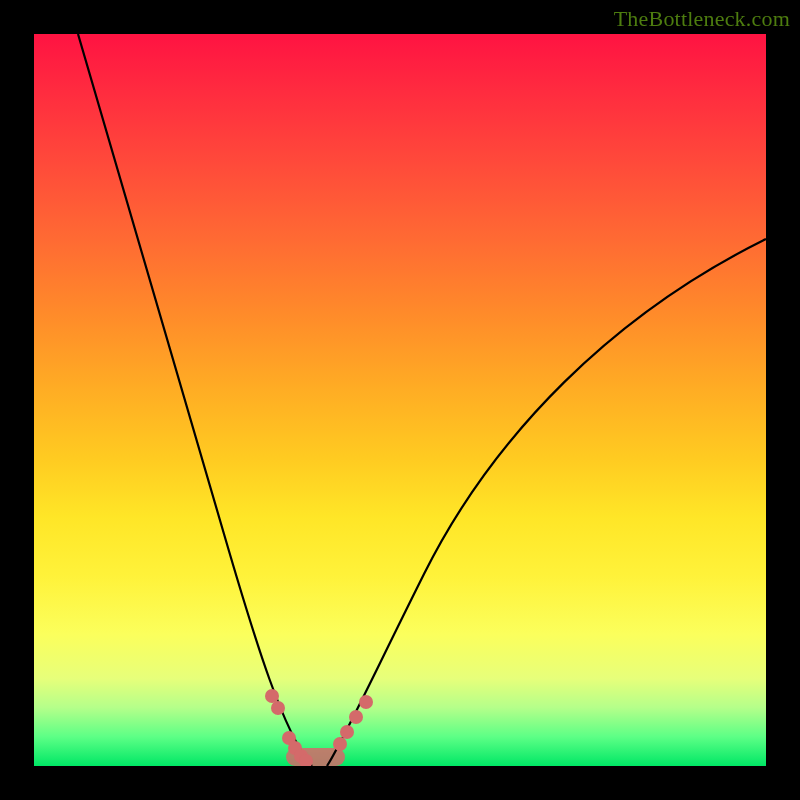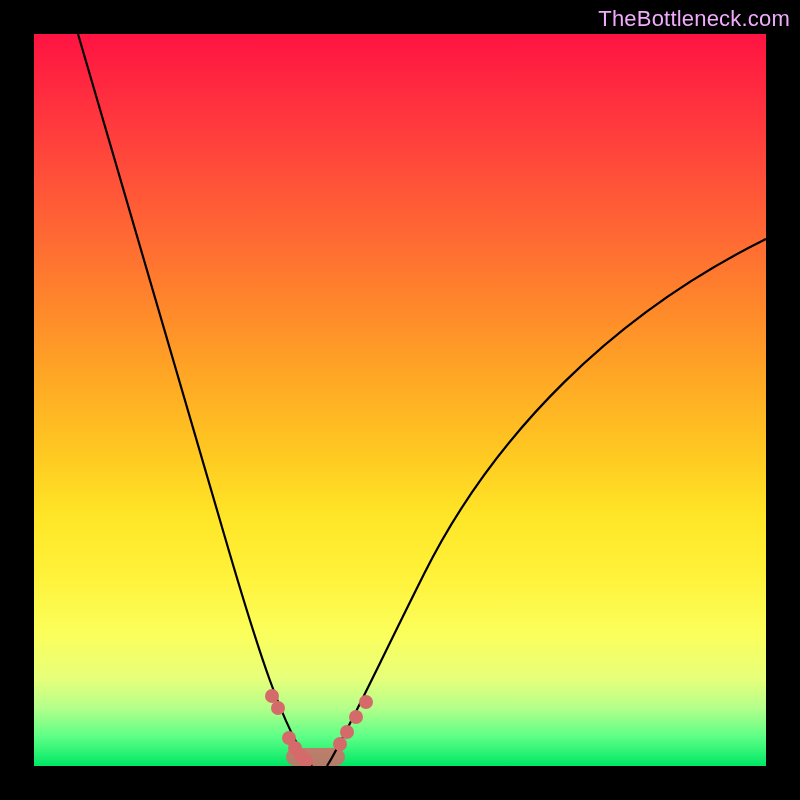--- a/index.html
+++ b/index.html
@@ -39,25 +39,26 @@
       #e7ff7a 88%,
       #b5ff8a 92%,
       #5dff86 96%,
       #00e765 100%
     );
   }
   .watermark {
     position: absolute;
     top: 6px;
     right: 10px;
-    color: #f0abfc;
+    color: #4d7c0f;
     font-size: 22px;
     font-weight: 400;
     letter-spacing: 0.2px;
     user-select: none;
+    font-family: Liberation Serif, serif;
   }
   svg.curves {
     position: absolute;
     left: 0;
     top: 0;
     width: 732px;
     height: 732px;
   }
 </style>
 </head>

